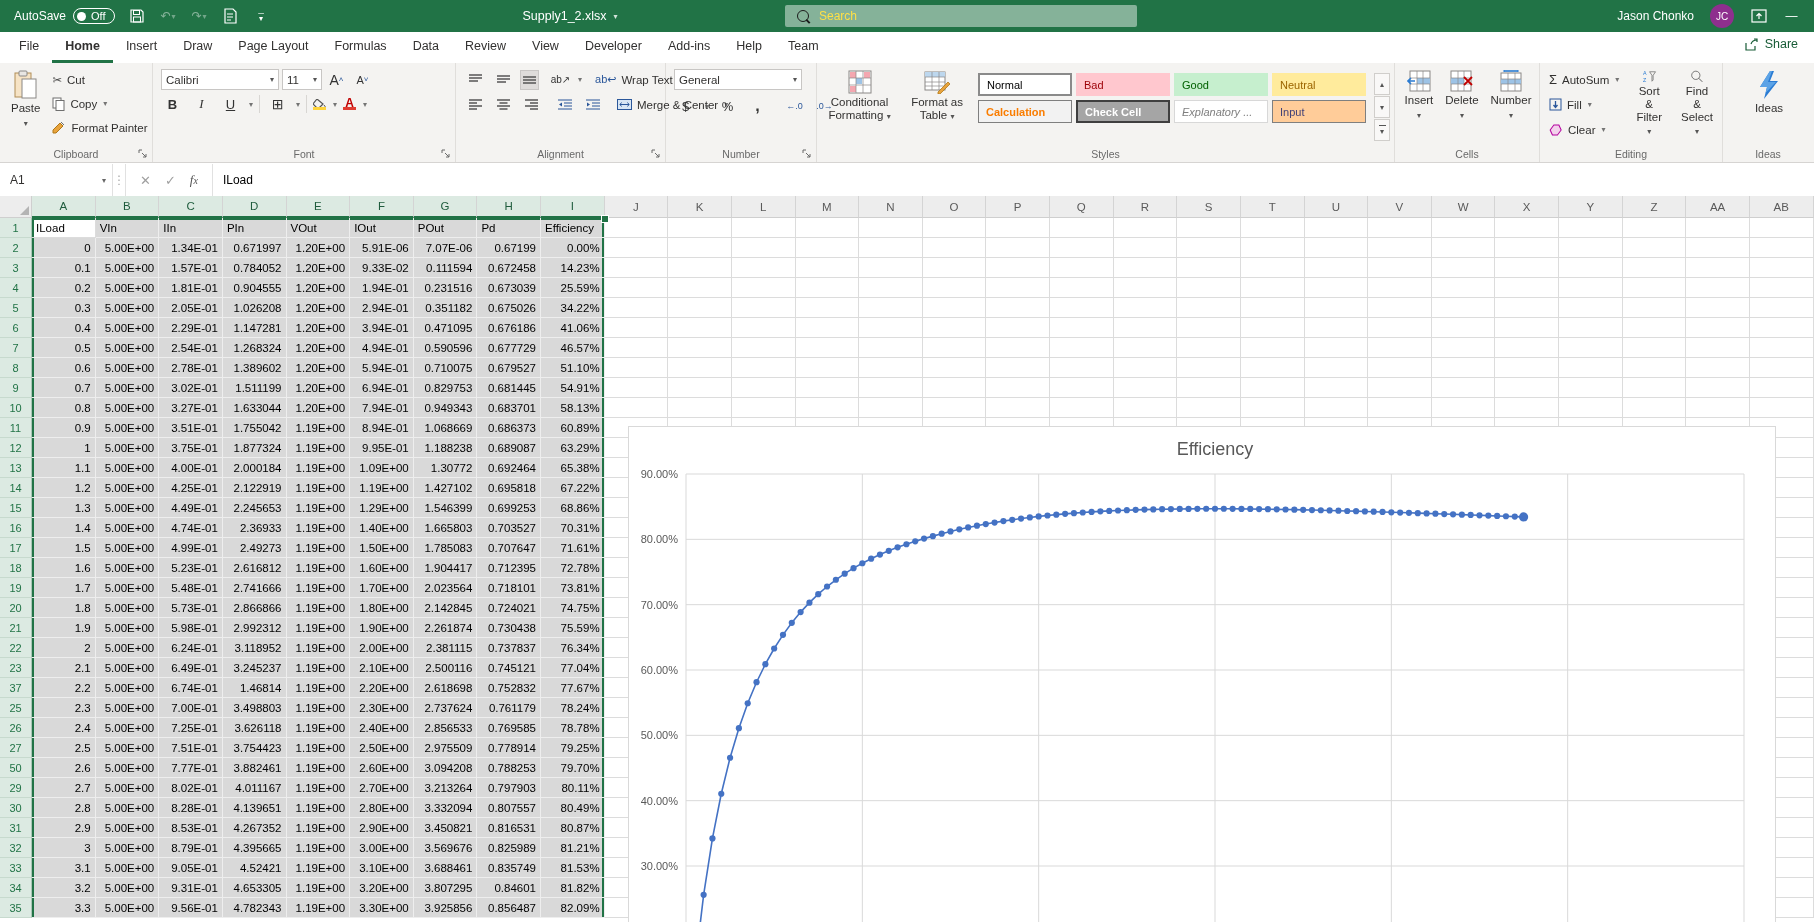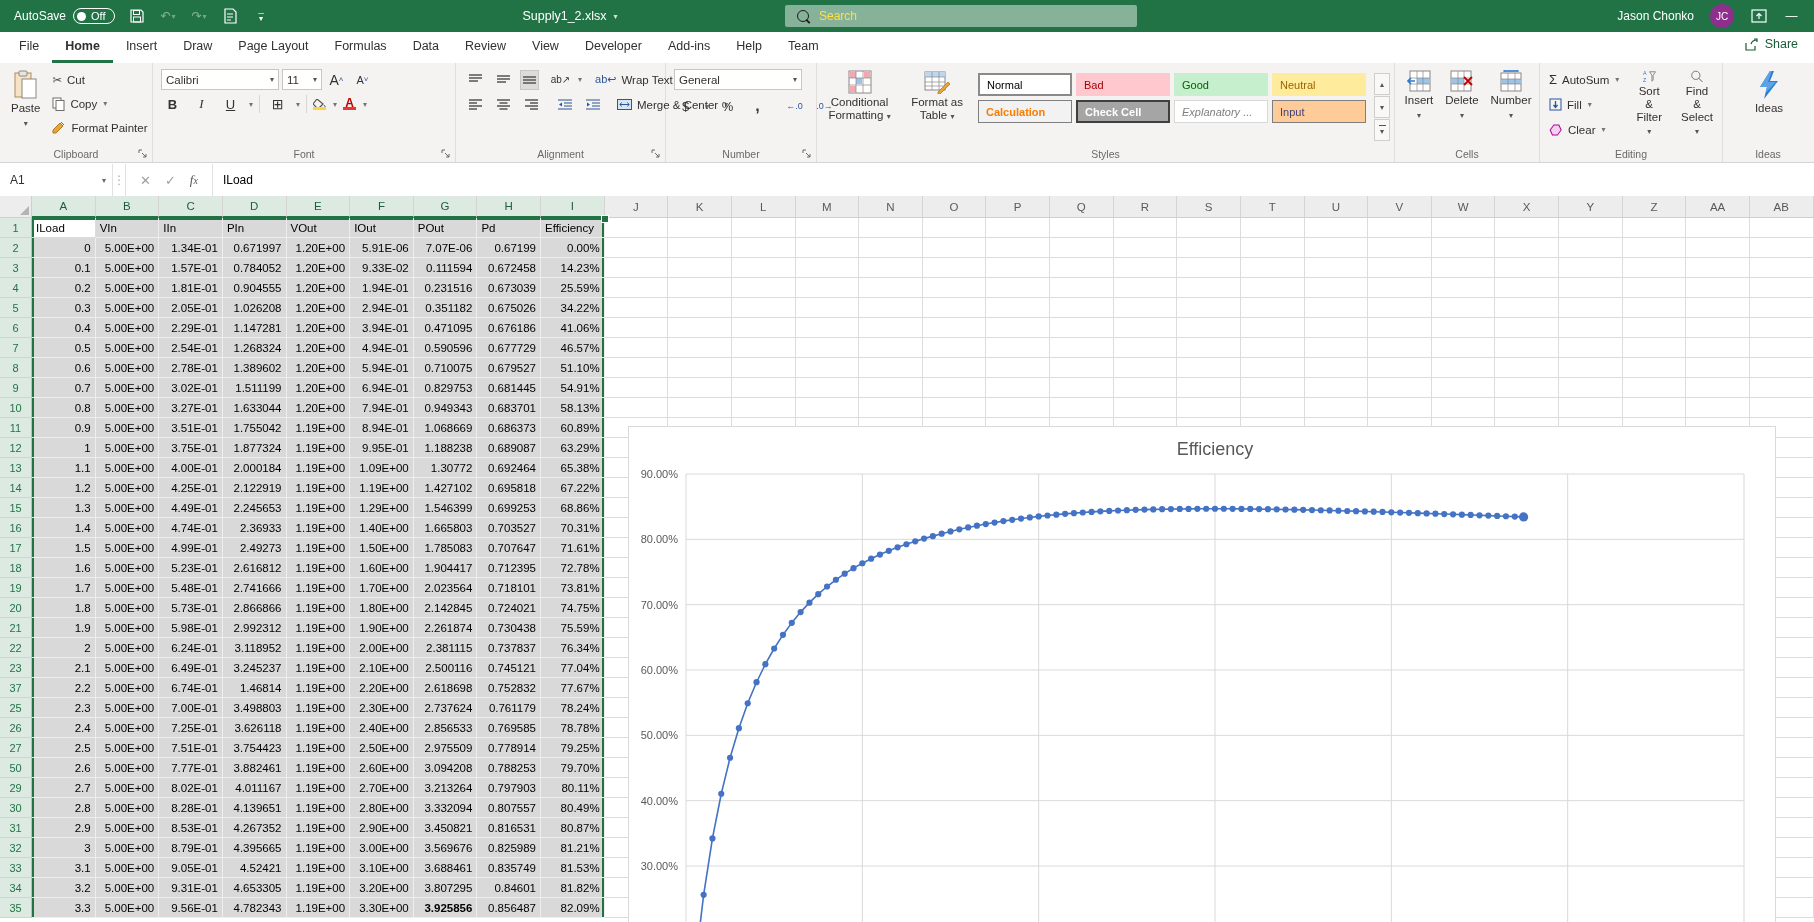--- a/index.html
+++ b/index.html
@@ -1609,21 +1609,21 @@
         <div class="cell" style="width: 63.64px;"></div>
       </div>
       <div class="gr-row">
         <div class="rowh">35</div>
         <div class="cell selbg" style="width: 63.64px; box-shadow: rgb(33, 115, 70) 2px 0px 0px 0px inset;">3.3</div>
         <div class="cell selbg" style="width: 63.64px;">5.00E+00</div>
         <div class="cell selbg" style="width: 63.64px;">9.56E-01</div>
         <div class="cell selbg" style="width: 63.64px;">4.782343</div>
         <div class="cell selbg" style="width: 63.64px;">1.19E+00</div>
         <div class="cell selbg" style="width: 63.64px;">3.30E+00</div>
-        <div class="cell selbg" style="width: 63.64px; font-weight: bold;">3.925856</div>
+        <div class="cell selbg" style="width: 63.64px;">3.925856</div>
         <div class="cell selbg" style="width: 63.64px;">0.856487</div>
         <div class="cell selbg" style="width: 63.64px; box-shadow: rgb(33, 115, 70) -2px 0px 0px 0px inset;">82.09%</div>
         <div class="cell" style="width: 63.64px;"></div>
         <div class="cell" style="width: 63.64px;"></div>
         <div class="cell" style="width: 63.64px;"></div>
         <div class="cell" style="width: 63.64px;"></div>
         <div class="cell" style="width: 63.64px;"></div>
         <div class="cell" style="width: 63.64px;"></div>
         <div class="cell" style="width: 63.64px;"></div>
         <div class="cell" style="width: 63.64px;"></div>

